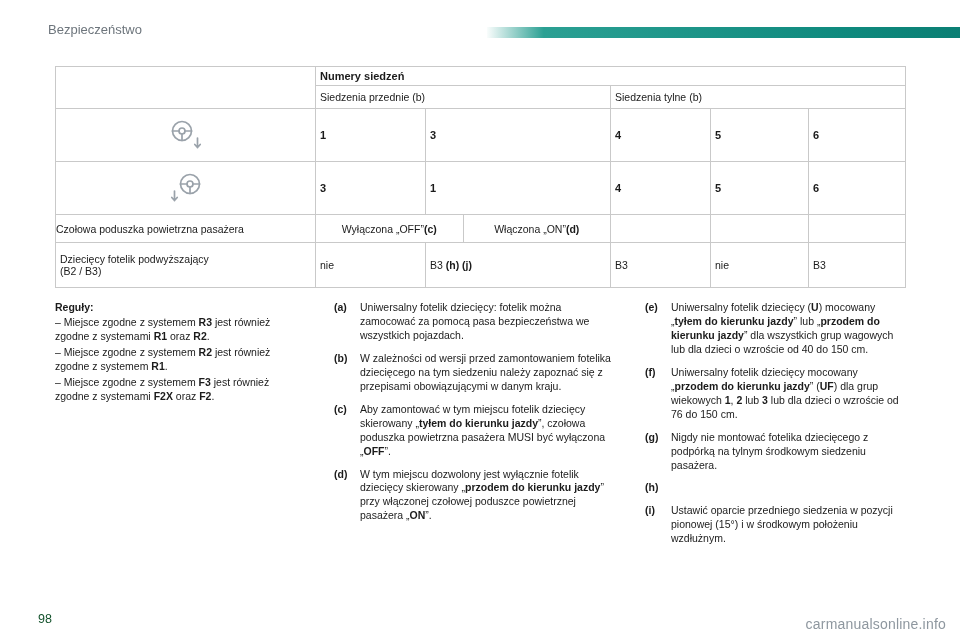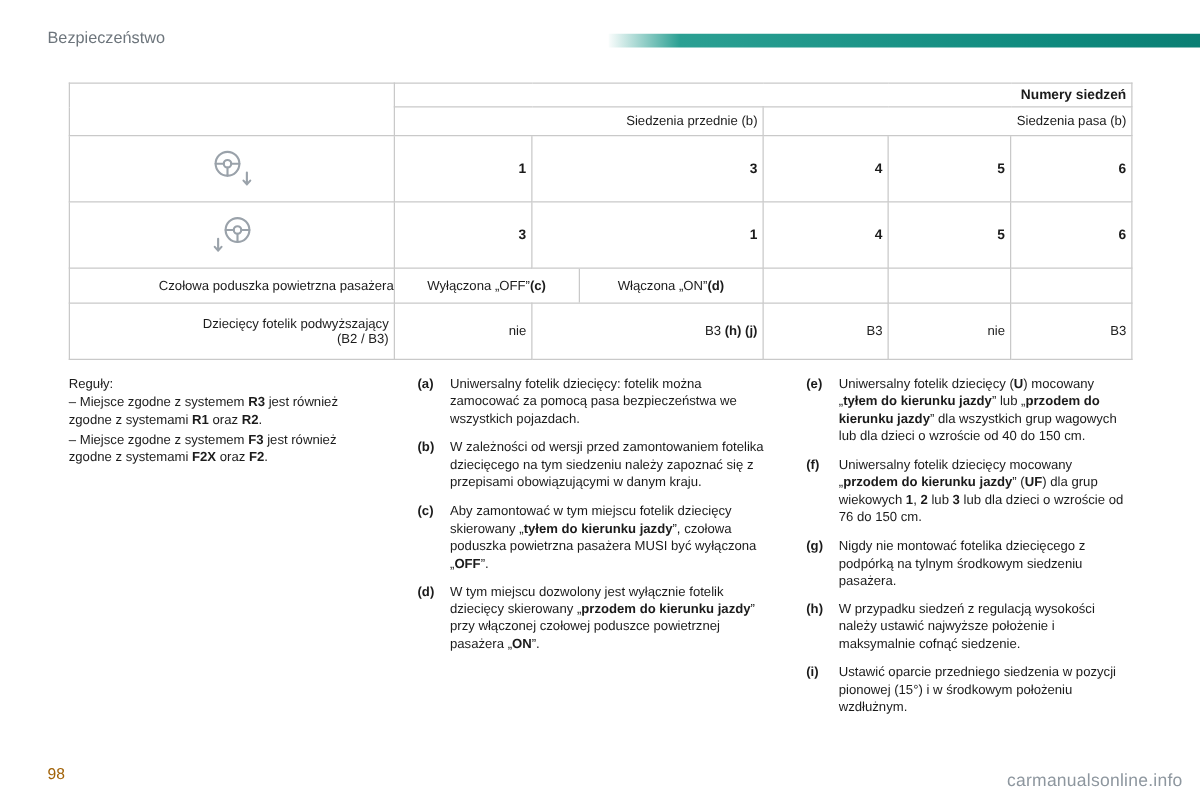--- a/index.html
+++ b/index.html
@@ -1,59 +1,59 @@
 <!DOCTYPE html>
 <html><head>
 <meta charset="utf-8">
 <style>
   html,body{margin:0;padding:0}
   body{
     width:960px;height:640px;position:relative;overflow:hidden;
     background:#ffffff;color:#1b1b1b;
     font-family:"Liberation Sans", sans-serif;
   }
-  .header-title{position:absolute;top:22px;left:38px;font-size:13px;color:#6d757c}
+  .header-title{position:absolute;top:22px;left:48px;font-size:13px;color:#6d757c}
   .accent-bar{
     position:absolute;top:27px;left:487px;right:0;height:11px;
     background:linear-gradient(90deg, rgba(141,207,197,0.05), #2ba093 12%, #0f8a7e 75%, #0b7f74);
   }
   .content{position:absolute;top:66px;left:55px;width:850px}
 
   
   table.seat-table{border-collapse:collapse;width:850px;table-layout:fixed;font-size:10.5px}
   table.seat-table td{
-    border:1px solid #c9c9c9;text-align:right;vertical-align:middle;padding:3px 4px;
+    border:1px solid #c9c9c9;text-align:left;vertical-align:middle;padding:3px 4px;
   }
   td.t-title{font-weight:bold;padding:5px 4px;font-size:11px}
   tr.row-sub td{font-weight:normal;padding:5px 4px}
   tr.row-icon td{height:46px}
   td.num{font-weight:bold;font-size:11px}
   td.icon-cell{padding:2px}
   tr.row-airbag td{padding:0;height:27px}
   td.label-cell{padding:4px 6px}
   .split{display:flex;align-items:stretch;height:100%}
   .half{flex:1;display:flex;align-items:center;justify-content:center;padding:6px 4px}
   .half.h2{border-left:1px solid #c9c9c9}
   tr.row-booster td{height:38px}
   .booster-l1{font-weight:normal}
   .booster-l2{font-weight:normal}
 
   
   .columns{display:flex;margin-top:13px;font-size:10.5px;line-height:1.33}
   .col-left{width:248px;margin-right:31px}
   .col-mid{width:280px;margin-right:31px}
   .col-right{width:260px}
-  .rules-title{font-weight:normal;margin-bottom:1px}
+  .rules-title{font-weight:bold;margin-bottom:1px}
   .rule{margin:0 0 2px 0}
   .note{display:flex;margin-bottom:9px}
   .note-label{width:26px;flex:none;font-weight:bold}
   .note-text{flex:1}
 
   
-  .page-number{position:absolute;left:38px;bottom:14px;font-size:12.5px;color:#a16207}
+  .page-number{position:absolute;left:38px;bottom:14px;font-size:12.5px;color:#14532d}
   .watermark{position:absolute;right:14px;bottom:8px;font-size:14px;color:#8e979f;letter-spacing:0.2px}
 
   svg.wheel-icon{display:block;margin:0 auto}
 </style>
 </head>
 <body>
 
 <div class="header-title">Bezpieczeństwo</div>
 <div class="accent-bar"></div>
 
@@ -68,21 +68,21 @@
         <col style="width:98px">
         <col style="width:97px">
     </colgroup>
     <tbody>
       <tr class="row-title">
         <td rowspan="2" class="corner"></td>
         <td colspan="5" class="t-title">Numery siedzeń</td>
       </tr>
       <tr class="row-sub">
         <td colspan="2">Siedzenia przednie (b)</td>
-        <td colspan="3">Siedzenia pasa (b)</td>
+        <td colspan="3">Siedzenia tylne (b)</td>
       </tr>
 
       <tr class="row-icon">
         <td class="icon-cell">
           <svg class="wheel-icon" width="36" height="34" viewBox="0 0 36 34">
             <g fill="none" stroke="#9aa2aa" stroke-width="1.7" stroke-linecap="round">
               <circle cx="14" cy="13" r="9.5"></circle>
               <circle cx="14" cy="13" r="3"></circle>
               <path d="M4.5 13 H11 M17 13 H23.5 M14 16 V22.5"></path>
               <path d="M29.5 20 V29.5 M29.5 29.5 L26.8 26.5 M29.5 29.5 L32.2 26.5"></path>
@@ -139,20 +139,21 @@
         <td>B3</td>
       </tr>
     </tbody>
   </table>
 
   <div class="columns">
 
     <div class="col-left">
       <div class="rules-title">Reguły:</div>
       <div class="rule">– Miejsce zgodne z systemem <b>R3</b> jest również zgodne z systemami <b>R1</b> oraz <b>R2</b>.</div>
+      <div class="rule">– Miejsce zgodne z systemem <b>R2</b> jest również zgodne z systemem <b>R1</b>.</div>
       <div class="rule">– Miejsce zgodne z systemem <b>F3</b> jest również zgodne z systemami <b>F2X</b> oraz <b>F2</b>.</div>
     </div>
 
     <div class="col-mid">
       <div class="note">
         <span class="note-label">(a)</span>
         <span class="note-text">Uniwersalny fotelik dziecięcy: fotelik można zamocować za pomocą pasa bezpieczeństwa we wszystkich pojazdach.</span>
       </div>
       <div class="note">
         <span class="note-label">(b)</span>
@@ -176,21 +177,20 @@
       <div class="note">
         <span class="note-label">(f)</span>
         <span class="note-text">Uniwersalny fotelik dziecięcy mocowany „<b>przodem do kierunku jazdy</b>” (<b>UF</b>) dla grup wiekowych <b>1</b>, <b>2</b> lub <b>3</b> lub dla dzieci o wzroście od 76 do 150 cm.</span>
       </div>
       <div class="note">
         <span class="note-label">(g)</span>
         <span class="note-text">Nigdy nie montować fotelika dziecięcego z podpórką na tylnym środkowym siedzeniu pasażera.</span>
       </div>
       <div class="note">
         <span class="note-label">(h)</span>
-        <span class="note-text">W przypadku siedzeń z regulacją wysokości należy ustawić najwyższe położenie i maksymalnie cofnąć siedzenie.</span>
       </div>
       <div class="note">
         <span class="note-label">(i)</span>
         <span class="note-text">Ustawić oparcie przedniego siedzenia w pozycji pionowej (15°) i w środkowym położeniu wzdłużnym.</span>
       </div>
     </div>
 
   </div>
 </div>
 

